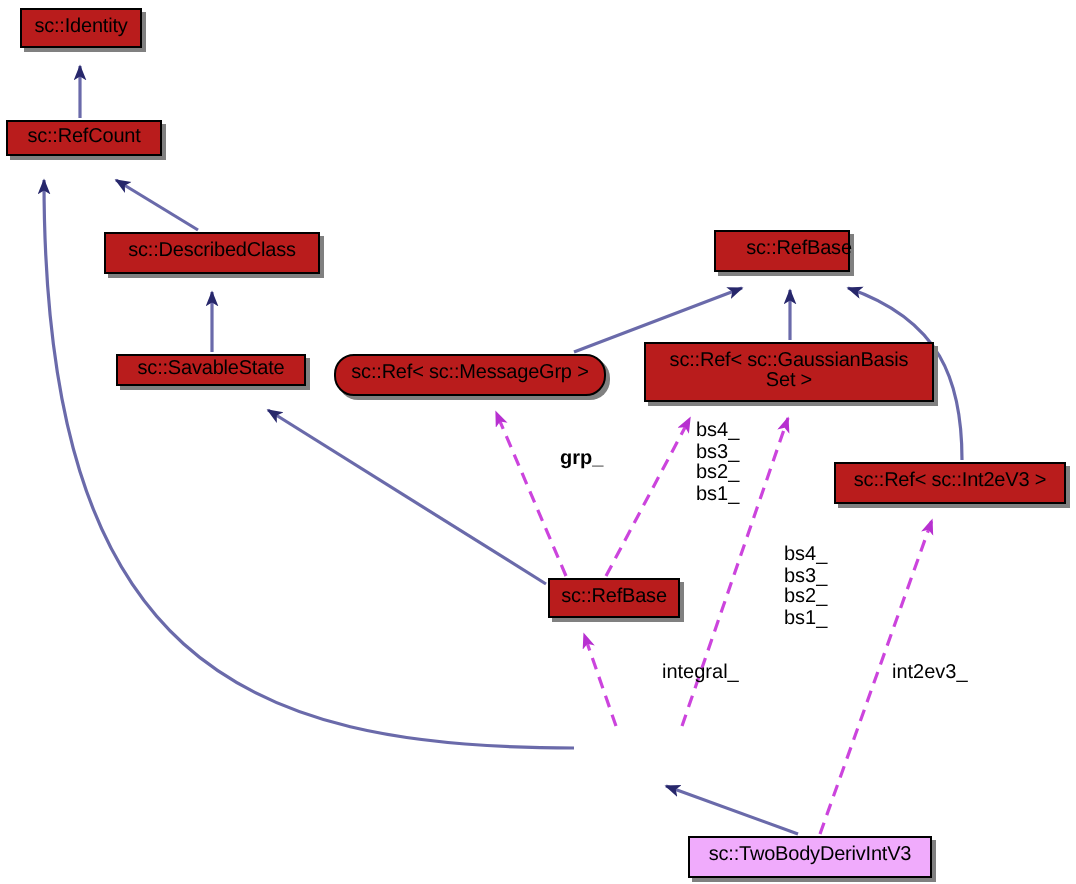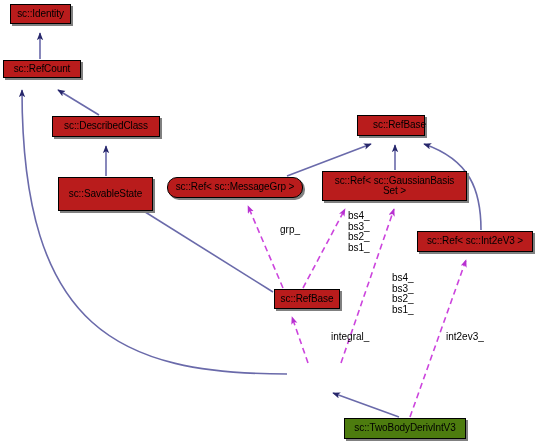--- a/index.html
+++ b/index.html
@@ -35,21 +35,21 @@
     align-items: center;
     justify-content: center;
     white-space: pre-line;
     letter-spacing: -0.1px;
     z-index: 5;
   }
   .node.shadowed {
     box-shadow: 2px 2px 0 0 #808080;
   }
   .node.highlight {
-    background: #4d7c0f;
+    background: #f0abfc;
   }
   .edge-label {
     position: absolute;
     font-size: 10px;
     line-height: 10.5px;
     color: #000000;
     white-space: pre-line;
     text-align: left;
     z-index: 6;
   }
@@ -95,21 +95,21 @@
   </div>
 
   <div class="node shadowed" style="left:3px; top:60px; width:78px; height:18px;">
     <span>sc::RefCount</span>
   </div>
 
   <div class="node shadowed" style="left:52px; top:116px; width:108px; height:21px;">
     <span>sc::DescribedClass</span>
   </div>
 
-  <div class="node shadowed" style="left:58px; top:177px; width:95px; height:34px;">
+  <div class="node shadowed" style="left:58px; top:177px; width:95px; height:16px;">
     <span>sc::SavableState</span>
   </div>
 
   <div class="node shadowed" style="left:357px; top:115px; width:68px; height:21px;padding-left:17px;">
     <span>sc::RefBase</span>
   </div>
 
   <div class="node shadowed" style="left:167px; top:177px; width:136px; height:21px;border-radius:10px;">
     <span>sc::Ref&lt; sc::MessageGrp &gt;</span>
   </div>
@@ -125,21 +125,21 @@
 
   <div class="node shadowed" style="left:274px; top:289px; width:66px; height:20px;">
     <span>sc::RefBase</span>
   </div>
 
 
   <div class="node shadowed highlight" style="left:344px; top:418px; width:122px; height:21px;">
     <span>sc::TwoBodyDerivIntV3</span>
   </div>
 
-  <div class="edge-label" style="left:280px; top:225px;">grp_</div>
+  <div class="edge-label" style="left:280px; top:225px;font-weight:bold;">grp_</div>
 
   <div class="edge-label" style="left:348px; top:211px;">bs4_
 bs3_
 bs2_
 bs1_</div>
 
   <div class="edge-label" style="left:392px; top:273px;">bs4_
 bs3_
 bs2_
 bs1_</div>

